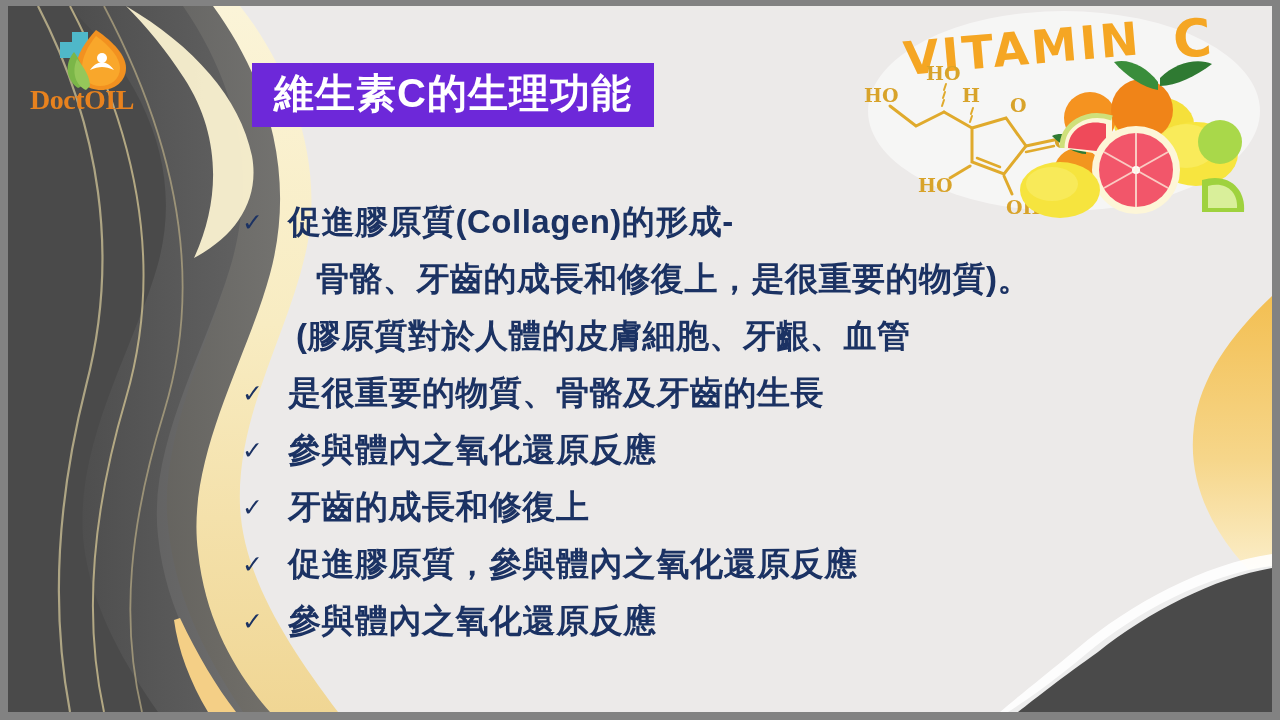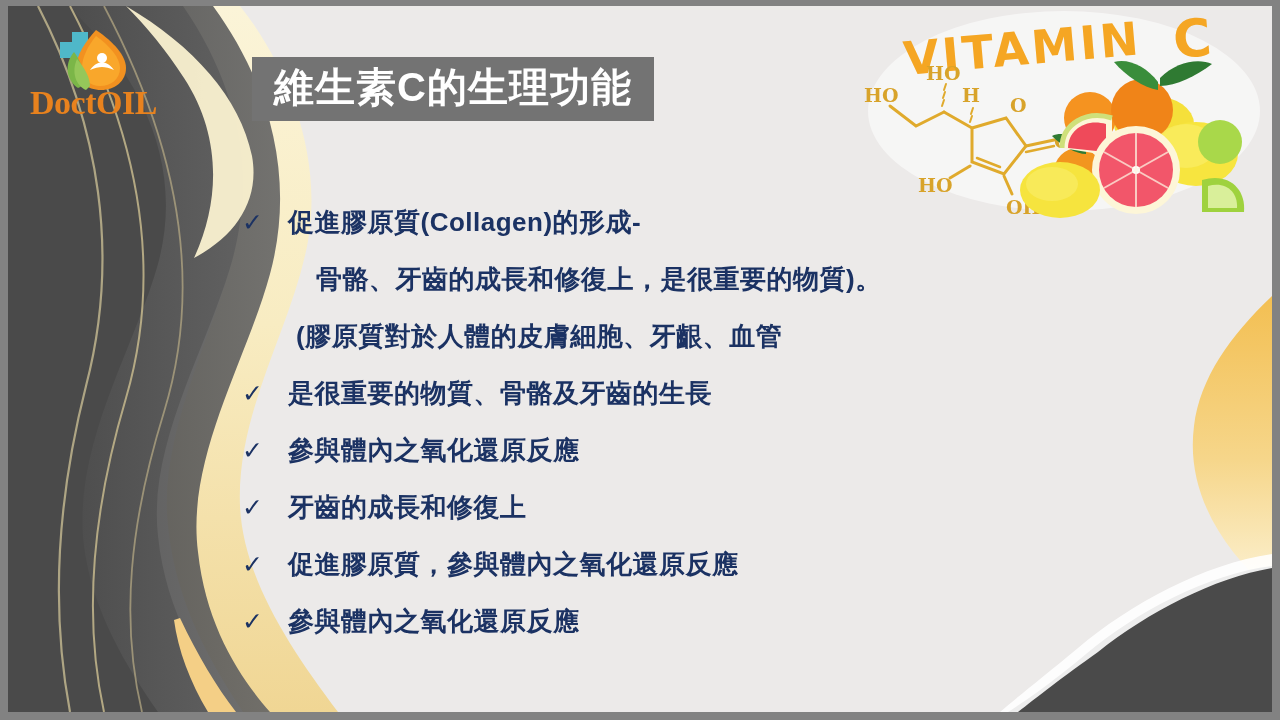--- a/index.html
+++ b/index.html
@@ -56,34 +56,34 @@
     top: 0;
     width: 86px;
     height: 64px;
   }
   .logo-word {
     position: absolute;
     left: 0;
     top: 58px;
     width: 150px;
     font-family: "Liberation Serif", "DejaVu Serif", serif;
-    font-size: 34px;
+    font-size: 28px;
     font-weight: 700;
     color: #e8821e;
     letter-spacing: -0.5px;
     line-height: 1;
     white-space: nowrap;
   }
 
   
   .title-box {
     position: absolute;
     left: 244px;
-    top: 51px;
-    background: #737373;
+    top: 57px;
+    background: #6d28d9;
     padding: 8px 22px 11px 22px;
     z-index: 6;
   }
   .title-text {
     font-family: "Liberation Sans", "DejaVu Sans", sans-serif;
     font-size: 40px;
     font-weight: 700;
     color: #ffffff;
     line-height: 1.12;
     letter-spacing: 1px;
@@ -118,21 +118,21 @@
     flex: 0 0 52px;
     font-size: 25px;
     color: #1b3263;
     line-height: 40px;
     text-align: left;
     padding-left: 6px;
     box-sizing: border-box;
   }
   .bullet-text {
     font-family: "Liberation Sans", "DejaVu Sans", sans-serif;
-    font-size: 26px;
+    font-size: 33px;
     font-weight: 700;
     color: #1b3263;
     line-height: 40px;
     white-space: nowrap;
     letter-spacing: 0.5px;
   }
   .bullet-row.cont .bullet-mark { color: transparent; }
   .bullet-row.cont-1 .bullet-text { padding-left: 8px; }
   .bullet-row.cont-2 .bullet-text { padding-left: 28px; }
 </style>

